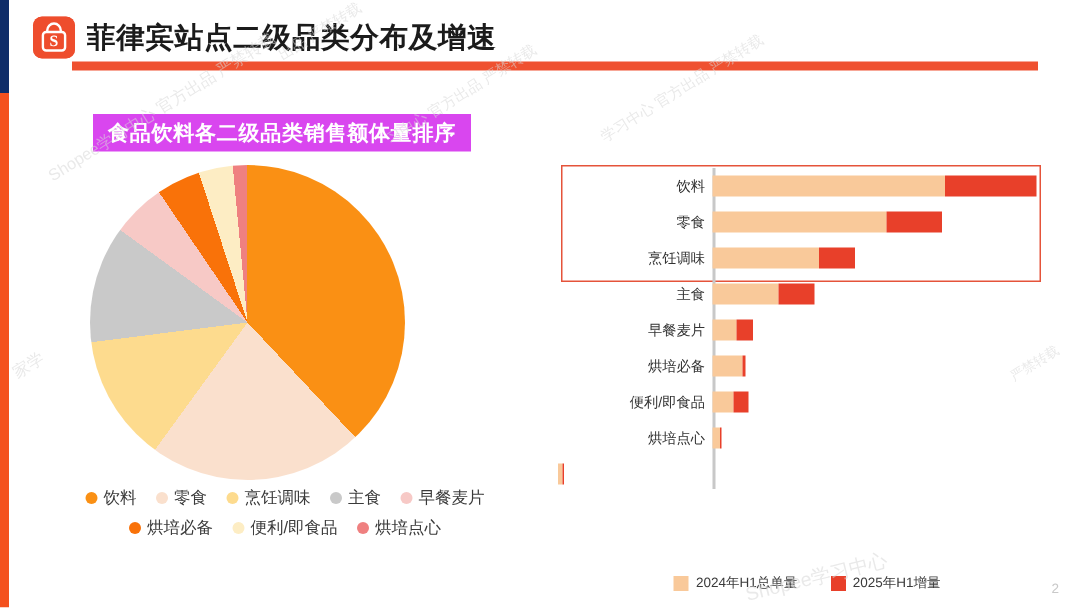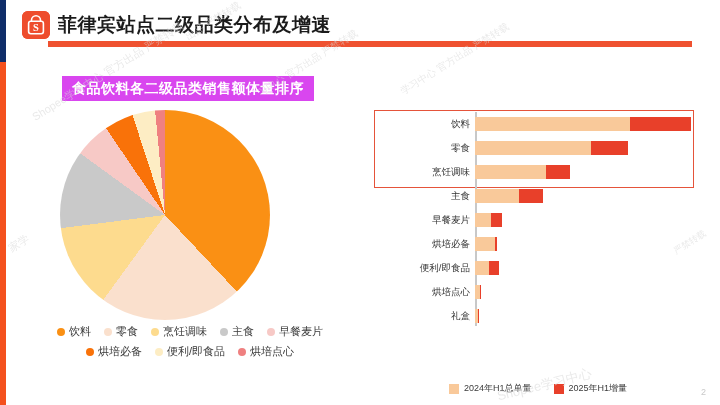--- a/index.html
+++ b/index.html
@@ -216,21 +216,20 @@
             </div>
           </div>
           <div class="bar-row" style="top: 170px;">
             <div class="bar-cat">烘培点心</div>
             <div class="bar-track">
               <div class="seg-base" style="width: 4.8px; background: rgb(249, 201, 154);"></div>
               <div class="seg-growth" style="width: 0.96px; background: rgb(232, 64, 42);"></div>
             </div>
           </div>
           <div class="bar-row" style="top: 194px;">
-            <div class="bar-cat">礼盒</div>
             <div class="bar-track">
               <div class="seg-base" style="width: 2.88px; background: rgb(249, 201, 154);"></div>
               <div class="seg-growth" style="width: 0.48px; background: rgb(232, 64, 42);"></div>
             </div>
           </div>
         </div>
       <div class="bar-legend" id="bar-legend">
           <div class="bl-item">
             <span class="bl-swatch" style="background: rgb(249, 201, 154);"></span>
             <span class="bl-label">2024年H1总单量</span>

